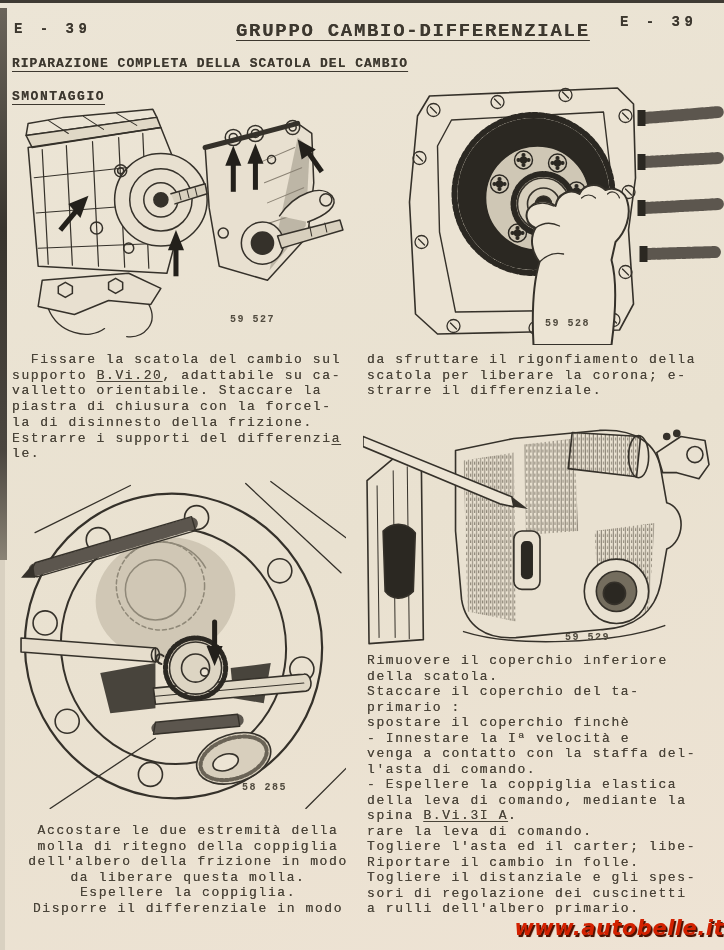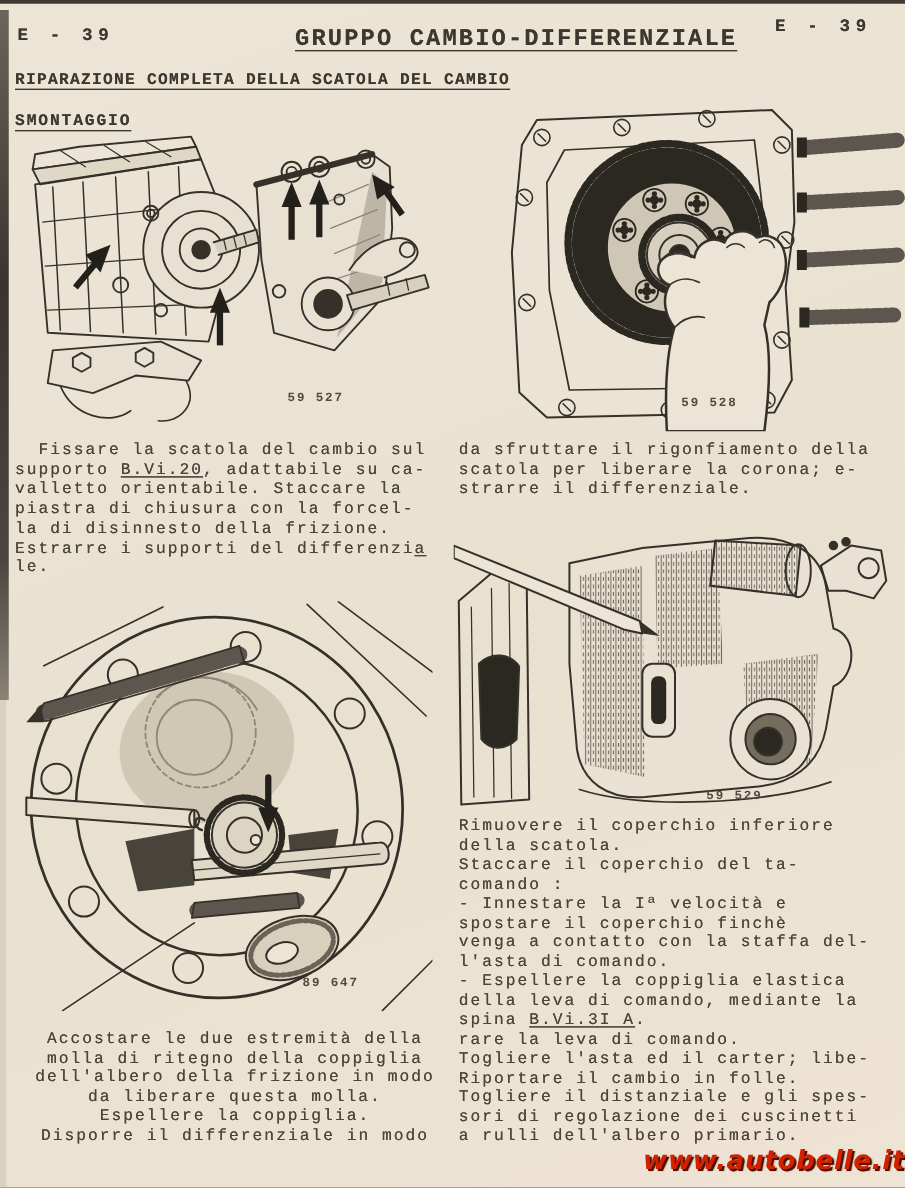--- a/index.html
+++ b/index.html
@@ -290,30 +290,30 @@
         <circle cx="190" cy="190" r="14"></circle>
         <circle cx="199" cy="194" r="4" fill="#ece4d4"></circle>
         <path d="M158,178 C150,172 148,184 156,186" stroke-width="2"></path>
         <path d="M209,144 L209,172" stroke="#23201b" stroke-width="5"></path>
         <polygon points="209,188 201,168 217,168" fill="#23201b" stroke="none"></polygon>
         <ellipse cx="228" cy="280" rx="38" ry="24" transform="rotate(-18 228 280)" fill="#d8cfbd"></ellipse>
         <ellipse cx="228" cy="280" rx="34" ry="20" transform="rotate(-18 228 280)" stroke="#6a6356" stroke-width="4" stroke-dasharray="2.5,2.5"></ellipse>
         <ellipse cx="220" cy="284" rx="13" ry="8" transform="rotate(-18 220 284)" fill="#ece4d4"></ellipse>
       </g>
     </svg>
-    <span class="fig-cap" style="left:237px;top:305px;">89 647</span>
+    <span class="fig-cap" style="left:237px;top:305px;">58 285</span>
   </div>
 
   <div class="para" style="left:367px;top:653px;width:356px;line-height:15.5px;">
       <div class="line"><span>Rimuovere il coperchio inferiore</span></div>
       <div class="line"><span>della scatola.</span></div>
       <div class="line"><span>Staccare il coperchio del ta-</span></div>
-      <div class="line"><span>comando :</span></div>
+      <div class="line"><span>primario :</span></div>
+      <div class="line"><span>spostare il coperchio finchè</span></div>
       <div class="line"><span>- Innestare la Iª velocità e</span></div>
-      <div class="line"><span>spostare il coperchio finchè</span></div>
       <div class="line"><span>venga a contatto con la staffa del-</span></div>
       <div class="line"><span>l'asta di comando.</span></div>
       <div class="line"><span>- Espellere la coppiglia elastica</span></div>
       <div class="line"><span>della leva di comando, mediante la</span></div>
       <div class="line"><span>spina </span><span class="u">B.Vi.3I A</span><span>.</span></div>
       <div class="line"><span>rare la leva di comando.</span></div>
       <div class="line"><span>Togliere l'asta ed il carter; libe-</span></div>
       <div class="line"><span>Riportare il cambio in folle.</span></div>
       <div class="line"><span>Togliere il distanziale e gli spes-</span></div>
       <div class="line"><span>sori di regolazione dei cuscinetti</span></div>

